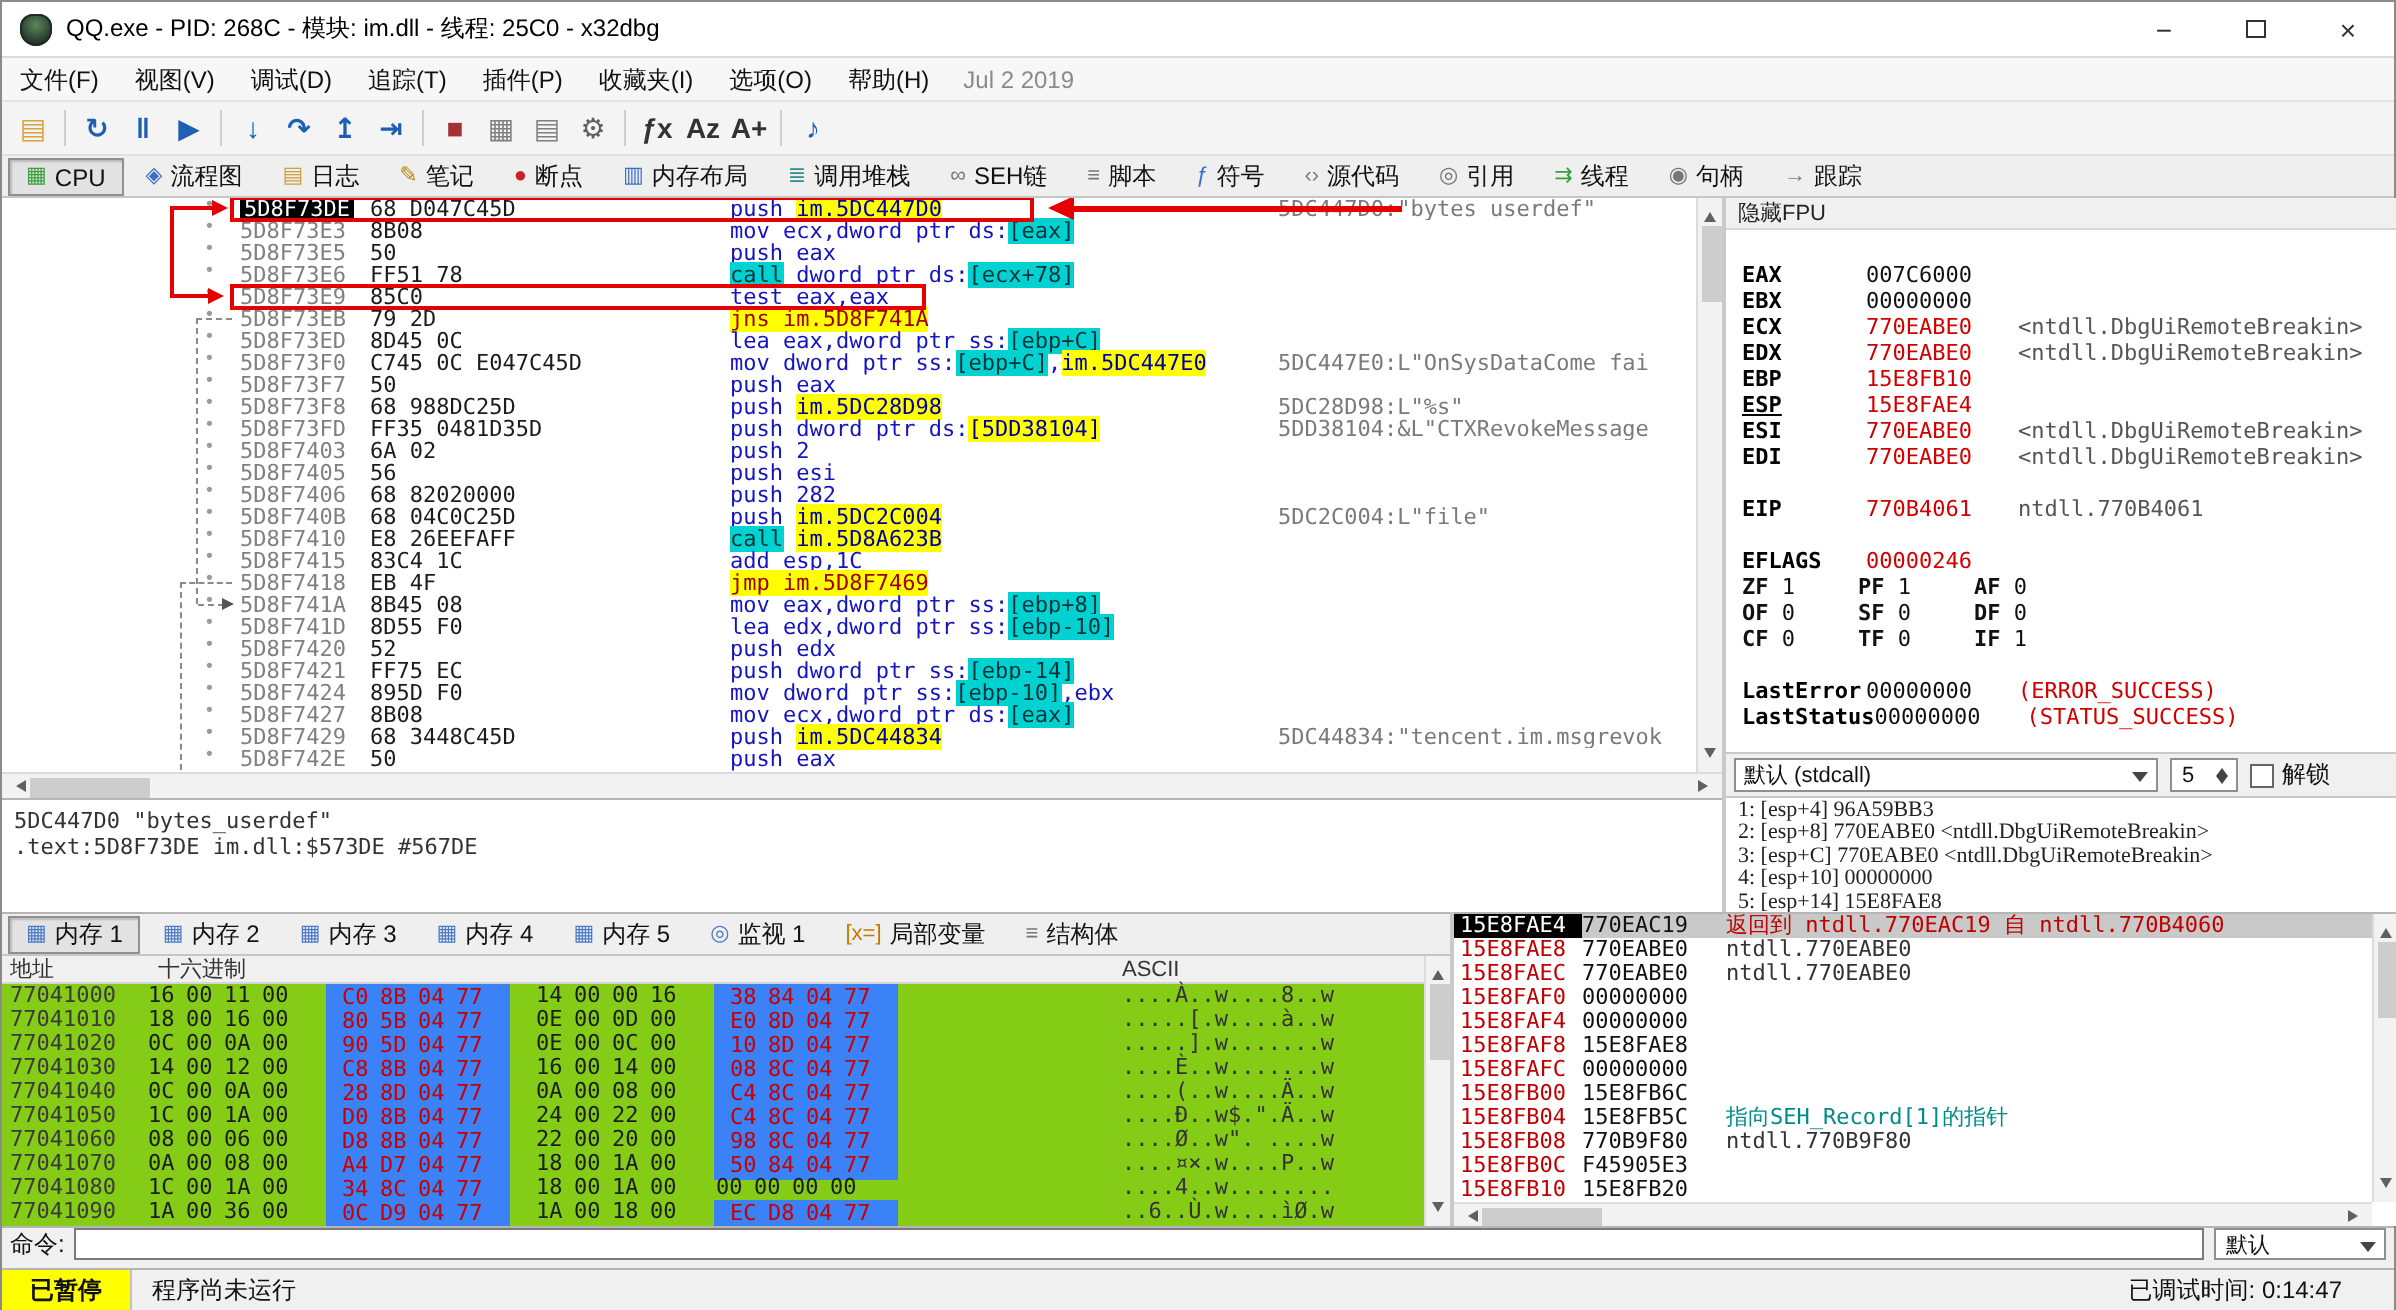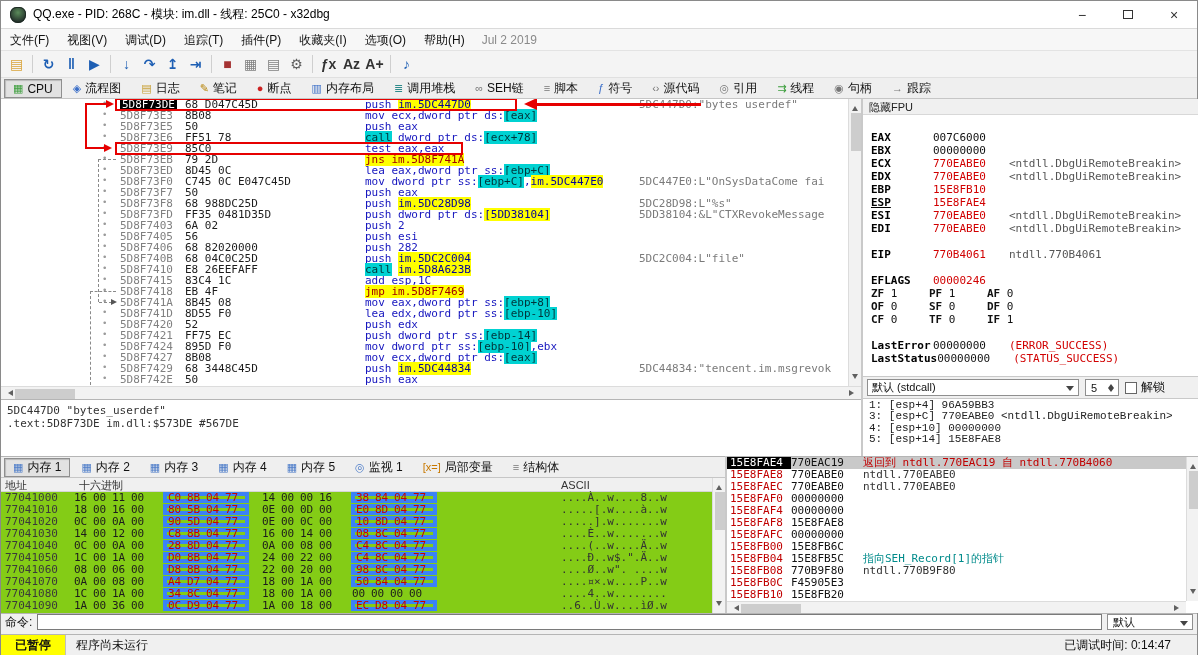--- a/index.html
+++ b/index.html
@@ -95,30 +95,30 @@
 .dd-arrow{position:absolute;right:4px;top:6px;width:0;height:0;border:4px solid transparent;border-top:5px solid #444}
 #conv-spin{width:34px;height:17px;background:#FFF;border:1px solid #8F8F8F;font-size:11px;display:flex;align-items:center;padding-left:5px;position:relative}
 .spin-arrows{position:absolute;right:2px;top:1px;width:9px;height:14px}
 .spin-arrows::before,.spin-arrows::after{content:"";position:absolute;left:1px;width:0;height:0;border:3.5px solid transparent}
 .spin-arrows::before{top:0;border-bottom:4px solid #444}
 .spin-arrows::after{bottom:0;border-top:4px solid #444}
 #conv-check{display:flex;align-items:center;gap:4px;font-size:12px}
 .cbox{width:12px;height:12px;border:1px solid #666;background:#FFF;display:inline-block}
 
 #args{position:absolute;left:862px;top:397px;width:336px;height:58px;background:#FFF;border-top:1px solid #C9C9C9;padding-top:1px;overflow:hidden}
-.arow{height:11.4px;line-height:11.4px;font-family:Liberation Mono, monospace;font-size:11px;padding-left:6px;white-space:pre;color:#222}
+.arow{height:11.4px;line-height:11.4px;font-family:Liberation Serif, serif;font-size:11px;padding-left:6px;white-space:pre;color:#222}
 
 #btabbar{position:absolute;left:0;top:455px;width:724px;height:22px;background:#EFEFEF;border-top:1px solid #B5B5B5;border-bottom:1px solid #C6C6C6;display:flex;align-items:flex-end;padding-left:2px}
 #dump{position:absolute;left:0;top:477px;width:724px;height:135px;background:#84cc16;overflow:hidden}
 #dump-head{position:relative;height:14px;background:#F0F0F0;border-bottom:1px solid #D5D5D5;font-size:11px;color:#333}
 #dump-head span{position:absolute;top:0;line-height:14px}
 .mrow{position:relative;display:flex;height:12px;line-height:12px;font-family:"DejaVu Sans Mono",monospace;font-size:11px;align-items:flex-start}
 .maddr{width:72px;flex:none;padding-left:4px;color:#3A3A3A}
 .mgrp{display:inline-flex;margin-right:12px;height:11px;align-items:center;padding:0 1px;color:#1C1C1C}
-.mgrp.red{color:#C80000;border:4px solid #3b82f6}
+.mgrp.red{color:#C80000;border:7px solid #3b82f6}
 .mbyte{width:19px}
 .masc{position:absolute;left:560px;color:#333;white-space:pre}
 #dump-vscroll{right:0;top:0;height:135px}
 #split-bottom{position:absolute;left:724px;top:455px;width:2px;height:157px;background:#C9C9C9}
 
 #stack{position:absolute;left:726px;top:455px;width:472px;height:157px;background:#FFF;border-top:1px solid #B5B5B5;overflow:hidden}
 .srow{display:flex;height:12px;line-height:12px;font-family:"DejaVu Sans Mono",monospace;font-size:11px;white-space:pre}
 .srow.sel{background:#C9C9C9}
 .saddr{width:64px;flex:none;color:#C00000;padding-left:3px}
 .srow.sel .saddr{background:#000;color:#FFF}
@@ -362,20 +362,21 @@
     </span>
     <span id="conv-check">
       <span class="cbox"></span>
       <span>解锁</span>
     </span>
   </div>
 
   <div id="args">
     <div>
         <div class="arow">1: [esp+4] 96A59BB3</div>
+        <div class="arow">2: [esp+8] 770EABE0 &lt;ntdll.DbgUiRemoteBreakin&gt;</div>
         <div class="arow">3: [esp+C] 770EABE0 &lt;ntdll.DbgUiRemoteBreakin&gt;</div>
         <div class="arow">4: [esp+10] 00000000</div>
         <div class="arow">5: [esp+14] 15E8FAE8</div>
       </div>
   </div>
 
   <div id="btabbar">
     <span style="display:flex;align-items:flex-end">
         <span class="vtab on">
           <span class="vic" style="color: rgb(74, 122, 200);">▦</span>

